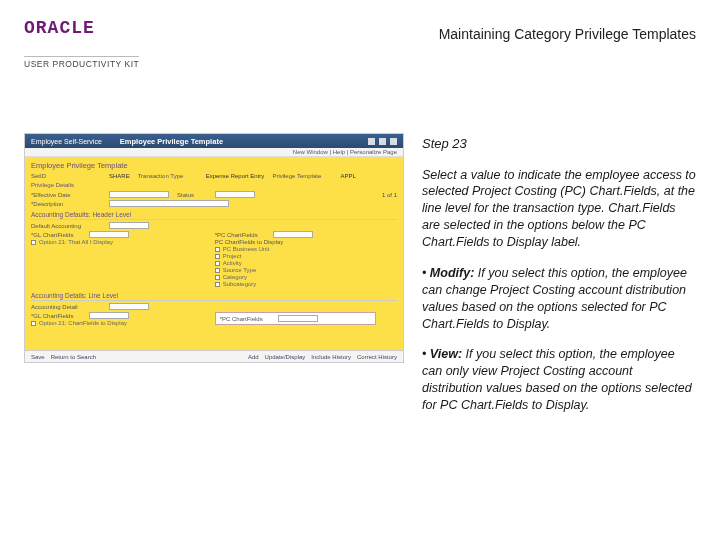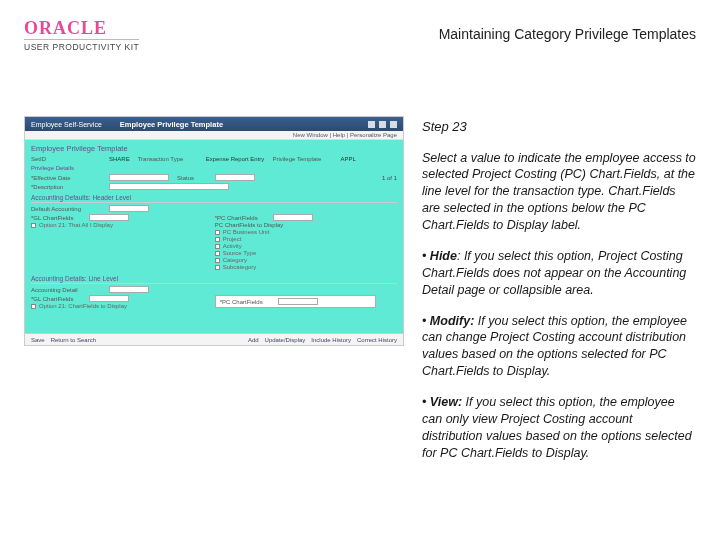--- a/index.html
+++ b/index.html
@@ -12,56 +12,56 @@
     position: relative;
   }
   .header {
     display: flex;
     justify-content: space-between;
     align-items: flex-start;
     padding: 18px 24px 4px 24px;
   }
   .logo-block { display: flex; flex-direction: column; }
   .logo-oracle {
-    color: #ec4899;
+    color: #701a75;
     font-weight: 900;
     font-size: 18px;
     letter-spacing: 1px;
-    font-family: Liberation Serif, serif;
+    font-family: Liberation Mono, monospace;
     display: flex;
     gap: 0;
   }
   .logo-oracle span { display:inline-block; }
   .logo-sub {
     font-size: 8.5px;
     letter-spacing: 0.5px;
     color: #444;
     border-top: 1px solid #bbb;
-    margin-top: 0;
+    margin-top: 18px;
     padding-top: 2px;
   }
   .doc-title {
     font-size: 14px;
     color: #222;
     margin-top: 8px;
   }
   .content {
     display: flex;
     gap: 18px;
     padding: 60px 24px 12px 24px;
   }
   .left-col {
     width: 380px;
     flex-shrink: 0;
   }
   .screenshot {
     width: 380px;
     height: 230px;
     border: 1px solid #ccc;
-    background: #5eead4;
+    background: #fde047;
     font-size: 6px;
     color: #666;
     position: relative;
     overflow: hidden;
   }
   .ss-bar {
     background: linear-gradient(#3a5f8f, #2d4a70);
     color: #fff;
     height: 14px;
     display: flex;
@@ -267,17 +267,16 @@
         <span>Update/Display</span>
         <span>Include History</span>
         <span>Correct History</span>
       </div>
     </div>
   </div>
 
   <div class="right-col">
     <p class="step-label">Step 23</p>
     <p>Select a value to indicate the employee access to selected Project Costing (PC) Chart.Fields, at the line level for the transaction type. Chart.Fields are selected in the options below the PC Chart.Fields to Display label.</p>
-    <p><span>• </span><span class="bold">Hide</span><span>: If you select this option, Project Costing Chart.Fields does not appear on the Accounting Detail page or collapsible area.</span></p>
     <p><span>• </span><span class="bold">Modify:</span><span> If you select this option, the employee can change Project Costing account distribution values based on the options selected for PC Chart.Fields to Display.</span></p>
     <p><span>• </span><span class="bold">View:</span><span> If you select this option, the employee can only view Project Costing account distribution values based on the options selected for PC Chart.Fields to Display.</span></p>
   </div>
 </div>
 
 </body></html>

